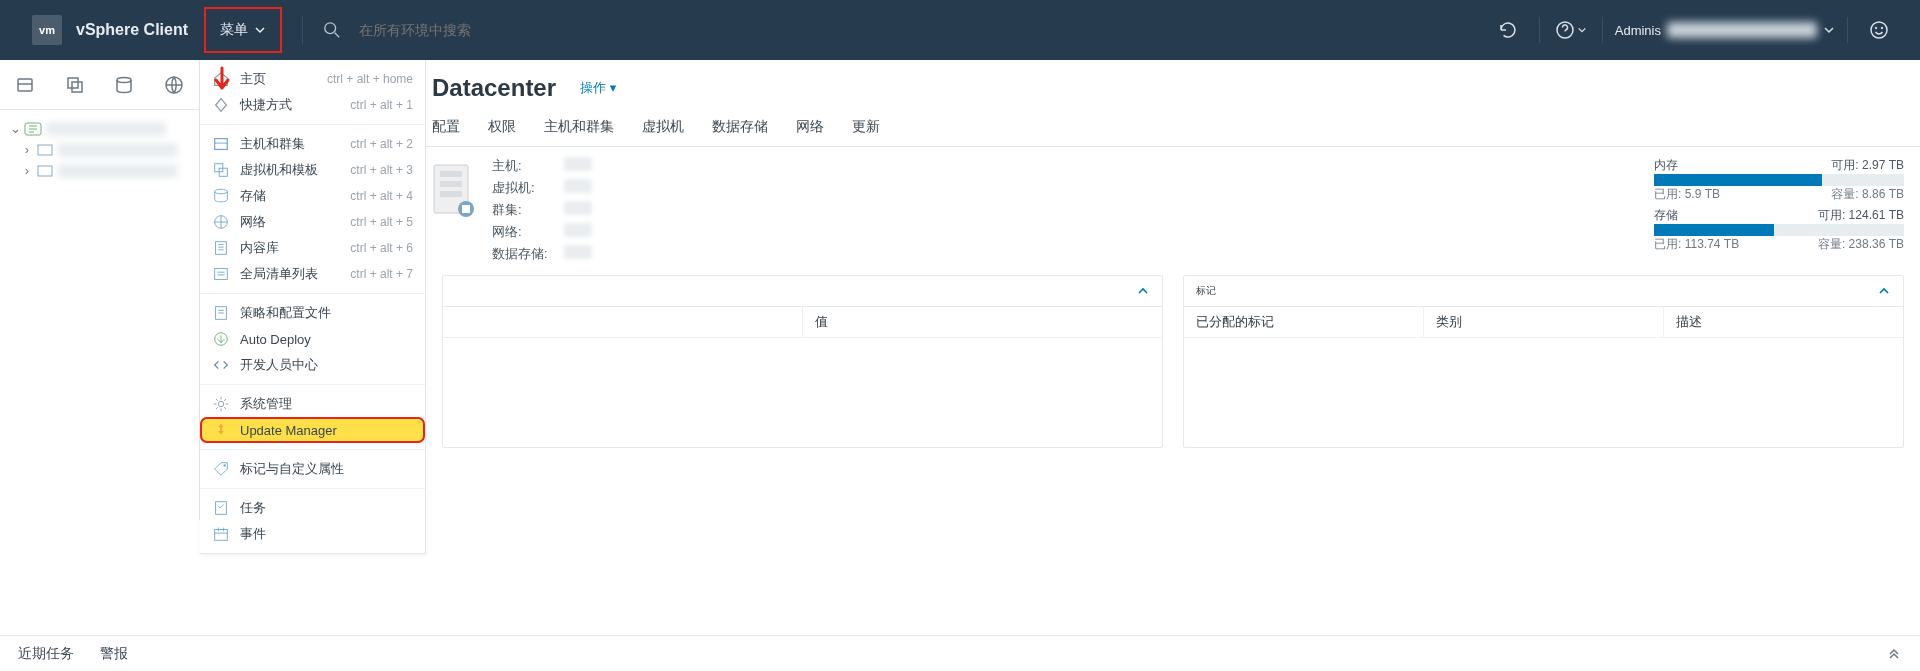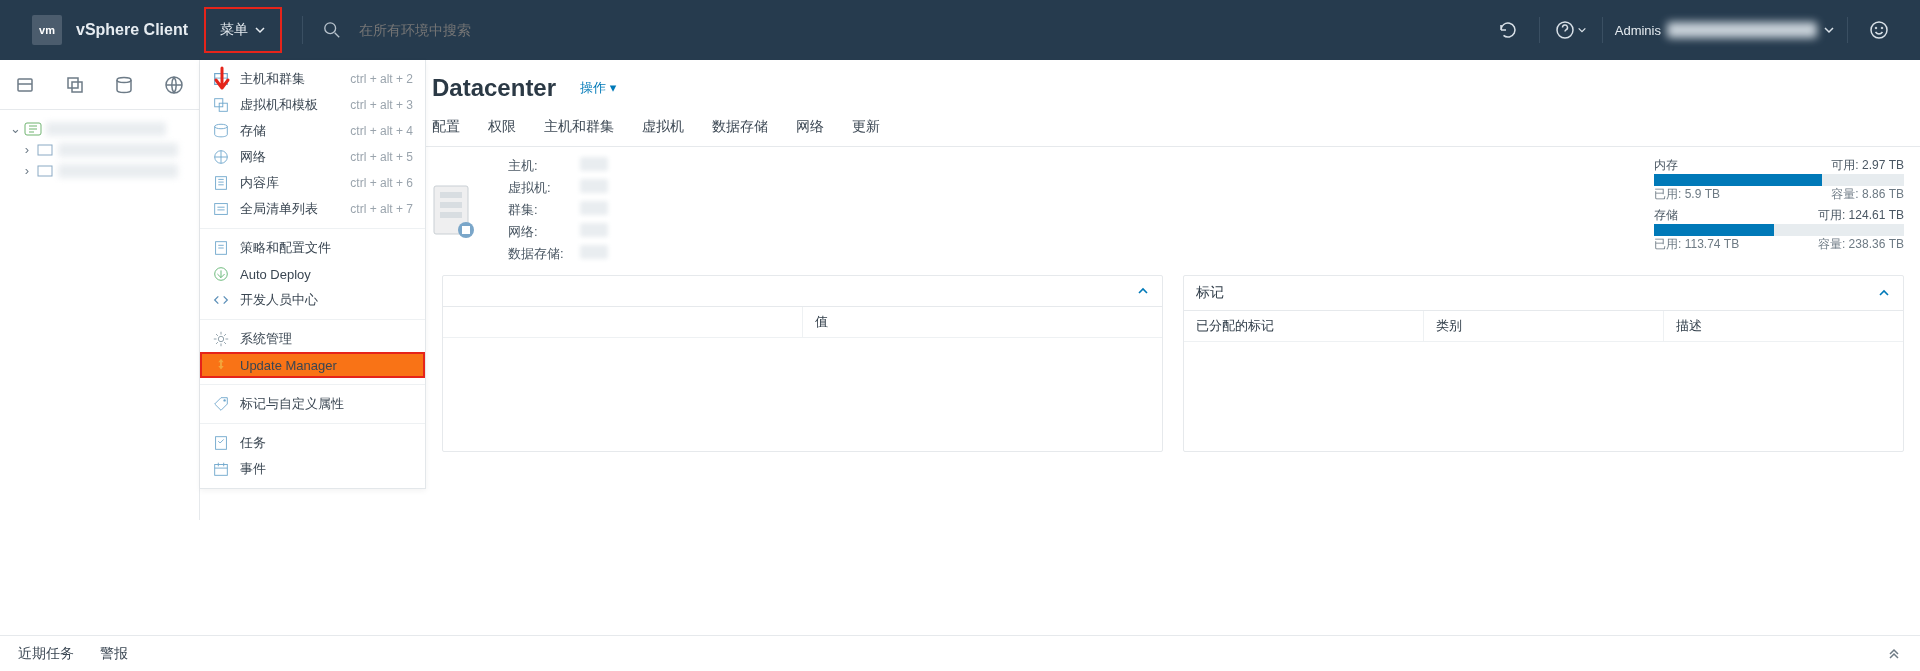--- a/index.html
+++ b/index.html
@@ -33,49 +33,49 @@
 .tree-ic { width: 18px; height: 14px; }
 .tree-label { color: #5b6770; }
 .tree-label.blur { filter: blur(3px); background: #e9edf0; color: transparent; width: 120px; height: 14px; border-radius: 2px; }
 
 
 .dropdown { position: absolute; left: 200px; top: 60px; width: 226px; background: #fff; border-right: 1px solid #e3e7ea; border-bottom: 1px solid #e3e7ea; box-shadow: 0 2px 6px rgba(0,0,0,.05); z-index: 10; }
 .dd-arrow { position: absolute; left: 212px; top: 66px; z-index: 11; color: #e5241a; }
 .dd-section { padding: 6px 0; border-bottom: 1px solid #eef1f3; }
 .dd-section:last-child { border-bottom: none; }
 .dd-item { display: flex; align-items: center; padding: 4px 12px; gap: 10px; cursor: pointer; }
-.dd-item.hl { background: #f97316; outline: 2px solid #e5241a; outline-offset: -2px; }
+.dd-item.hl { background: #fde047; outline: 2px solid #e5241a; outline-offset: -2px; border-radius: 7px; }
 .dd-ic { width: 18px; height: 18px; display: flex; align-items: center; justify-content: center; }
 .dd-text { flex: 1; color: #3a4652; font-size: 13px; }
 .dd-short { color: #9aa4ad; font-size: 12px; }
 
 
 .content { flex: 1; position: relative; padding-left: 226px; }
 .title-row { display: flex; align-items: center; gap: 24px; padding: 14px 10px 8px 6px; }
 .page-title { font-size: 24px; font-weight: 600; color: #2b3945; }
 .actions-link { color: #0079b8; font-size: 13px; cursor: pointer; }
 .tabs { display: flex; gap: 28px; padding: 0 10px 0 6px; border-bottom: 1px solid #e6e9ec; font-size: 14px; color: #3b4753; }
 .tab { padding: 8px 0 10px; cursor: pointer; }
 
 .summary { display: flex; gap: 40px; padding: 10px 16px 12px 6px; }
-.summary-left { display: flex; gap: 32px; align-items: center; }
+.summary-left { display: flex; gap: 16px; }
 .dc-icon { width: 44px; height: 60px; margin-top: 4px; }
 .kv { display: grid; grid-template-columns: 72px auto; row-gap: 4px; font-size: 13px; color: #4a5763; }
 .kv .v { color: #7d8791; filter: blur(2px); background: #e9edf0; width: 28px; height: 14px; border-radius: 2px; }
 
 .meters { margin-left: auto; width: 250px; display: flex; flex-direction: column; gap: 4px; font-size: 12px; color: #4a5763; }
 .meter-head { display: flex; justify-content: space-between; }
 .meter-bar { height: 12px; background: #e7ecef; position: relative; }
 .meter-fill { height: 100%; background: #0079b8; }
 .meter-foot { display: flex; justify-content: space-between; color: #6d7a84; }
 
 
 .panels { display: flex; gap: 20px; padding: 0 16px; }
 .panel { flex: 1; border: 1px solid #e6e9ec; border-radius: 2px; }
-.panel-head { display: flex; align-items: center; justify-content: space-between; padding: 8px 12px; border-bottom: 1px solid #e6e9ec; font-size: 14px; color: #2f3c48; }
+.panel-head { display: flex; align-items: center; justify-content: space-between; padding: 8px 12px; border-bottom: 1px solid #e6e9ec; font-size: 10px; color: #2f3c48; }
 .panel-body { height: 140px; overflow: auto; }
 .cols { display: flex; border-bottom: 1px solid #eef1f3; font-size: 13px; color: #2f3c48; }
 .col { flex: 1; padding: 6px 12px; border-right: 1px solid #eef1f3; }
 .col:last-child { border-right: none; }
 
 
 .bottom { position: absolute; bottom: 0; left: 0; right: 0; height: 36px; border-top: 1px solid #e6e9ec; display: flex; align-items: center; gap: 26px; padding: 0 18px; font-size: 14px; color: #3b4753; }
 .chevup { margin-left: auto; color: #6d7a84; cursor: pointer; }
 
 .blur-box { filter: blur(4px); background: #c9d2da; color: transparent; border-radius: 3px; display: inline-block; }
@@ -185,20 +185,40 @@
         <span class="tree-label blur"></span>
       </div>
     </div>
   </div>
 
   <div class="dropdown" id="dropdown">
       <div class="dd-section">
         <div class="dd-item">
           <span class="dd-ic">
             <svg width="18" height="18" viewBox="0 0 20 20">
+              <path d="M3 9l7-6 7 6v8H3z" stroke="#8797a3" fill="none" stroke-width="1.3"></path>
+            </svg>
+          </span>
+          <span class="dd-text">主页</span>
+          <span class="dd-short">ctrl + alt + home</span>
+        </div>
+        <div class="dd-item">
+          <span class="dd-ic">
+            <svg width="18" height="18" viewBox="0 0 20 20">
+              <path d="M10 3l6 7-6 7-6-7z" stroke="#8797a3" fill="none" stroke-width="1.3"></path>
+            </svg>
+          </span>
+          <span class="dd-text">快捷方式</span>
+          <span class="dd-short">ctrl + alt + 1</span>
+        </div>
+      </div>
+      <div class="dd-section">
+        <div class="dd-item">
+          <span class="dd-ic">
+            <svg width="18" height="18" viewBox="0 0 20 20">
               <rect x="3" y="4" width="14" height="12" stroke="#6ea6cc" fill="none" stroke-width="1.3"></rect>
               <path d="M3 9h14" stroke="#6ea6cc"></path>
             </svg>
           </span>
           <span class="dd-text">主机和群集</span>
           <span class="dd-short">ctrl + alt + 2</span>
         </div>
         <div class="dd-item">
           <span class="dd-ic">
             <svg width="18" height="18" viewBox="0 0 20 20">

